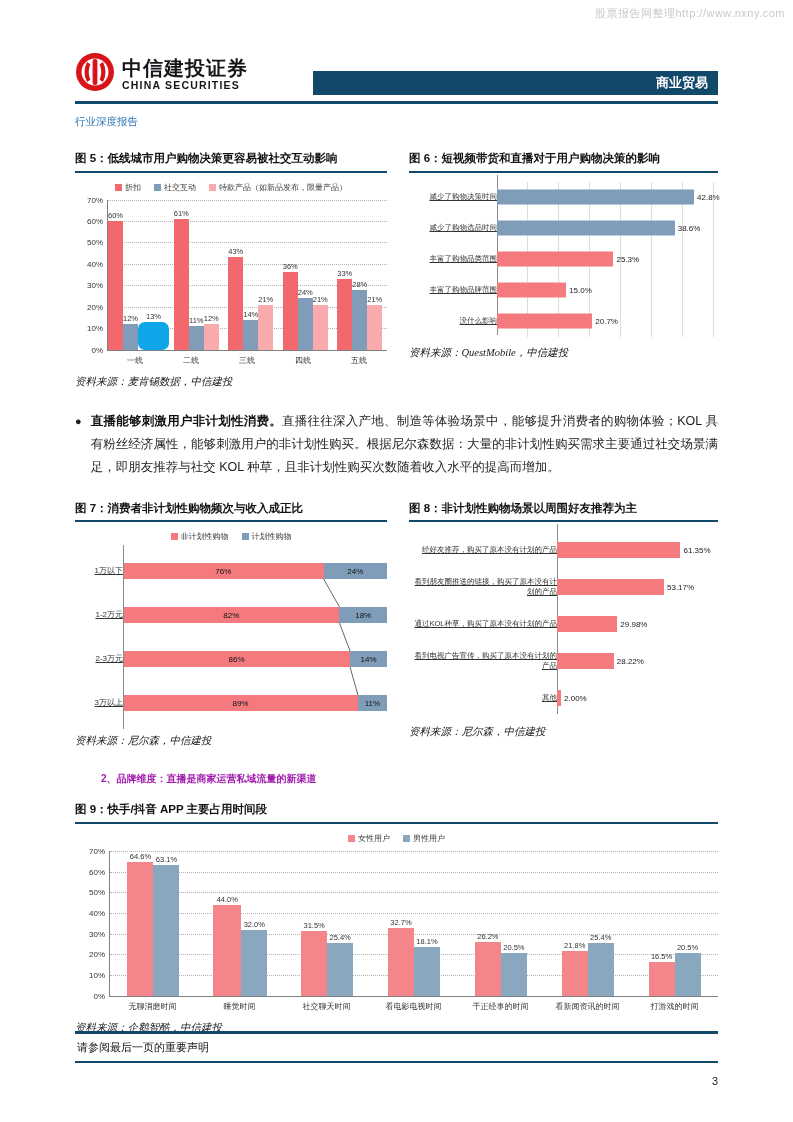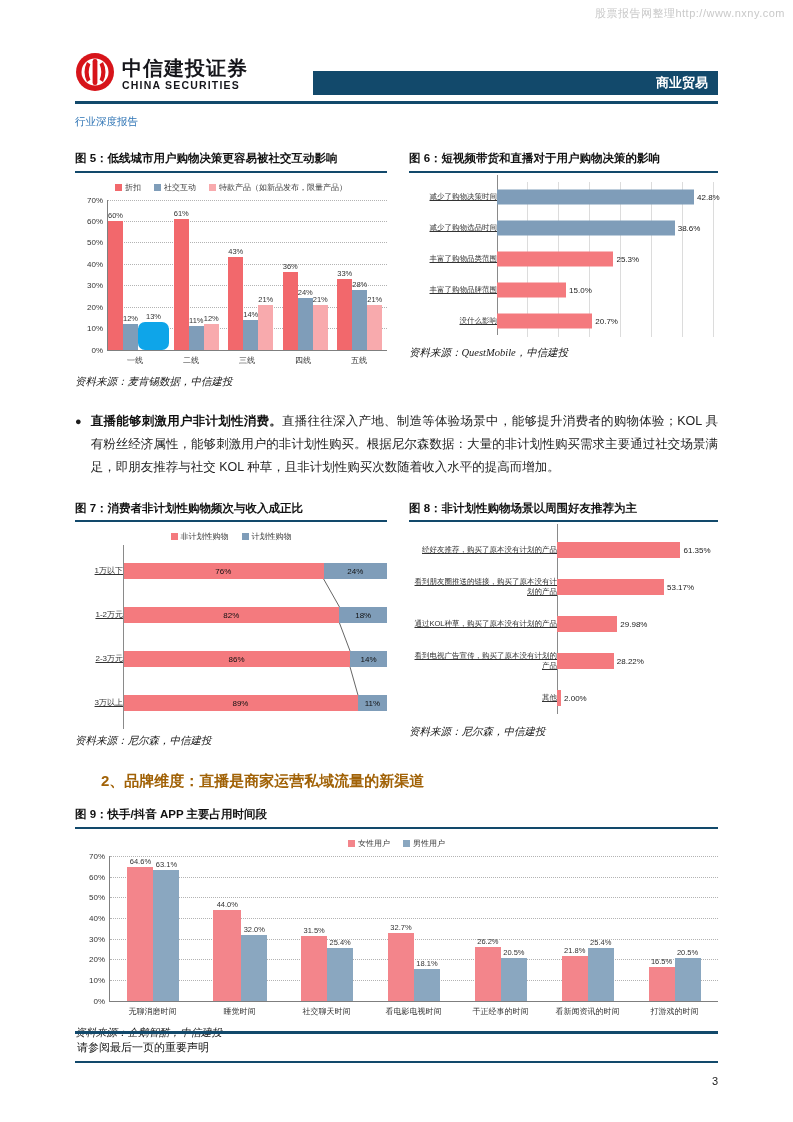--- a/index.html
+++ b/index.html
@@ -25,21 +25,21 @@
   .fig-full{margin-top:16px;}
   .fig-title{font-size:11.5px;font-weight:bold;color:#111;padding-bottom:4px;
              border-bottom:2.5px solid #12496b;line-height:1.35;}
   .fig-body{padding-top:9px;}
   .fig-source{font-family:"Liberation Serif",serif;font-style:italic;font-size:10.5px;color:#1a1a1a;margin-top:9px;}
 
   .para{font-size:12.5px;line-height:1.85;text-align:justify;color:#1d1d1d;}
   .bullet-para{display:flex;gap:9px;margin-top:21px;}
   .bullet-para .marker{font-size:11px;line-height:2.1;}
   .lead{font-weight:bold;color:#111;}
-  .section-heading{font-size:15px;font-weight:bold;color:#a16207;margin-top:24px;padding-left:26px;}
+  .section-heading{font-size:10px;font-weight:bold;color:#a21caf;margin-top:24px;padding-left:26px;}
   .para-indent{text-indent:2em;margin-top:12px;}
 
   
   .legend{display:flex;justify-content:center;align-items:center;gap:13px;font-size:8px;color:#3a3a3a;margin-bottom:7px;}
   .legend-item{display:flex;align-items:center;}
   .legend .sw{width:7px;height:7px;display:inline-block;margin-right:3px;}
   .vplot{position:relative;border-left:1px solid #7f7f7f;border-bottom:1px solid #7f7f7f;}
   .gridline{position:absolute;left:0;right:0;height:0;border-top:1px dotted #b3b3b3;}
   .ytick{position:absolute;text-align:right;font-size:8px;color:#333;}
   .vgroups{position:absolute;left:0;right:0;top:0;bottom:0;display:flex;align-items:flex-end;}
@@ -435,21 +435,21 @@
                   <span class="val">31.5%</span>
                 </div>
                 <div class="vbar" style="width: 26px; height: 52.6143px; background: rgb(138, 167, 192);">
                   <span class="val">25.4%</span>
                 </div>
               </div>
               <div class="vgroup">
                 <div class="vbar" style="width: 26px; height: 67.7357px; background: rgb(243, 133, 139);">
                   <span class="val">32.7%</span>
                 </div>
-                <div class="vbar" style="width: 26px; height: 32px; background: rgb(138, 167, 192);">
+                <div class="vbar" style="width: 26px; height: 49px; background: rgb(138, 167, 192);">
                   <span class="val">18.1%</span>
                 </div>
               </div>
               <div class="vgroup">
                 <div class="vbar" style="width: 26px; height: 54.2714px; background: rgb(243, 133, 139);">
                   <span class="val">26.2%</span>
                 </div>
                 <div class="vbar" style="width: 26px; height: 42.4643px; background: rgb(138, 167, 192);">
                   <span class="val">20.5%</span>
                 </div>

